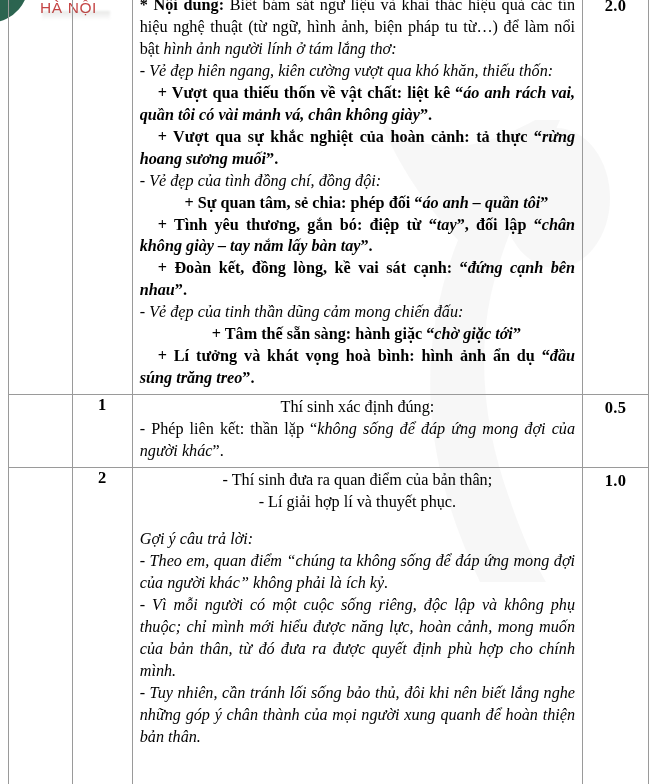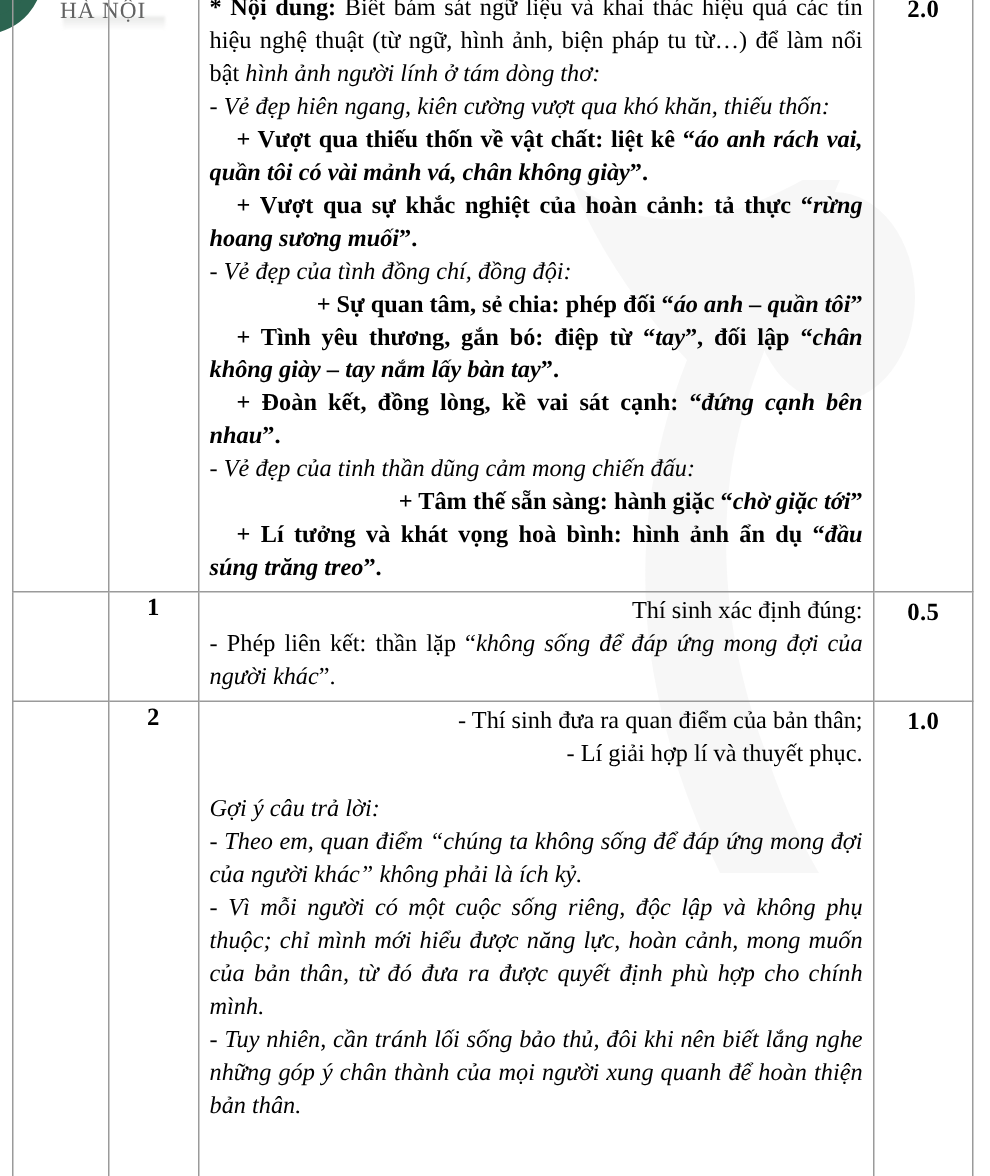--- a/index.html
+++ b/index.html
@@ -35,24 +35,24 @@
     left: 20px; top: 0px;
     width: 28px; height: 30px;
     background:#2c6450;
     border-radius: 0 0 30px 0;
   }
 
   .header-text {
     position: absolute;
     left: 40px;
     top: -1px;
-    font-family: Liberation Serif, serif;
+    font-family: Liberation Sans, sans-serif;
     font-size: 15.5px;
     letter-spacing: 0.6px;
-    color: #404040;
+    color: #b91c1c;
     opacity: 0.82;
     white-space: nowrap;
   }
   .header-shadow {
     position: absolute;
     left: 42px;
     top: 11px;
     width: 68px;
     height: 9px;
     background: linear-gradient(180deg, rgba(120,125,118,0.18), rgba(255,255,255,0));
@@ -91,21 +91,21 @@
 
   .cell-pad { padding: 2px 7px 4px 7px; }
 
   .body-text {
     font-size: 16.2px;
     line-height: 1.355;
     text-align: justify;
     text-justify: inter-word;
     margin: 0;
   }
-  .body-text.last { text-align: right; }
+  .body-text.last { text-align: center; }
 
   .score {
     font-size: 16.5px;
     font-weight: bold;
     text-align: center;
     padding-top: 3px;
     letter-spacing: 0.3px;
   }
   .rownum {
     font-size: 16.5px;
@@ -164,21 +164,21 @@
       <col class="c3">
       <col class="c4">
   </colgroup>
   <tbody>
 
     <tr>
       <td class="c1"></td>
       <td class="c2"></td>
       <td class="c3">
         <div class="cell-pad">
-          <p class="body-text"><b>* Nội dung:</b><span> Biết bám sát ngữ liệu và khai thác hiệu quả các tín hiệu nghệ thuật (từ ngữ, hình ảnh, biện pháp tu từ…) để làm nổi bật </span><i>hình ảnh người lính ở tám dòng thơ:</i></p>
+          <p class="body-text"><b>* Nội dung:</b><span> Biết bám sát ngữ liệu và khai thác hiệu quả các tín hiệu nghệ thuật (từ ngữ, hình ảnh, biện pháp tu từ…) để làm nổi bật </span><i>hình ảnh người lính ở tám lắng thơ:</i></p>
 
           <p class="body-text bi">- Vẻ đẹp hiên ngang, kiên cường vượt qua khó khăn, thiếu thốn:</p>
 
           <p class="body-text indent"><span>+ Vượt qua thiếu thốn về vật chất: liệt kê “</span><i>áo anh rách vai, quần tôi có vài mảnh vá, chân không giày</i><span>”.</span></p>
 
           <p class="body-text indent"><span>+ Vượt qua sự khắc nghiệt của hoàn cảnh: tả thực “</span><i>rừng hoang sương muối</i><span>”.</span></p>
 
           <p class="body-text bi">- Vẻ đẹp của tình đồng chí, đồng đội:</p>
 
           <p class="body-text indent last"><span>+ Sự quan tâm, sẻ chia: phép đối “</span><i>áo anh – quần tôi</i><span>”</span></p>

